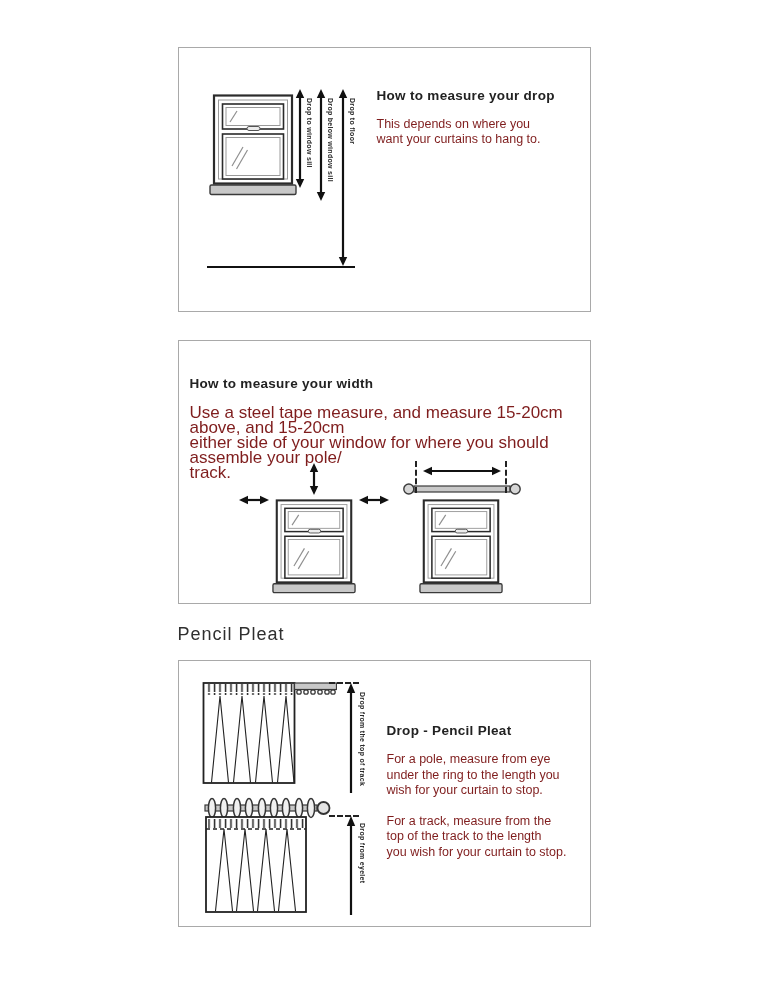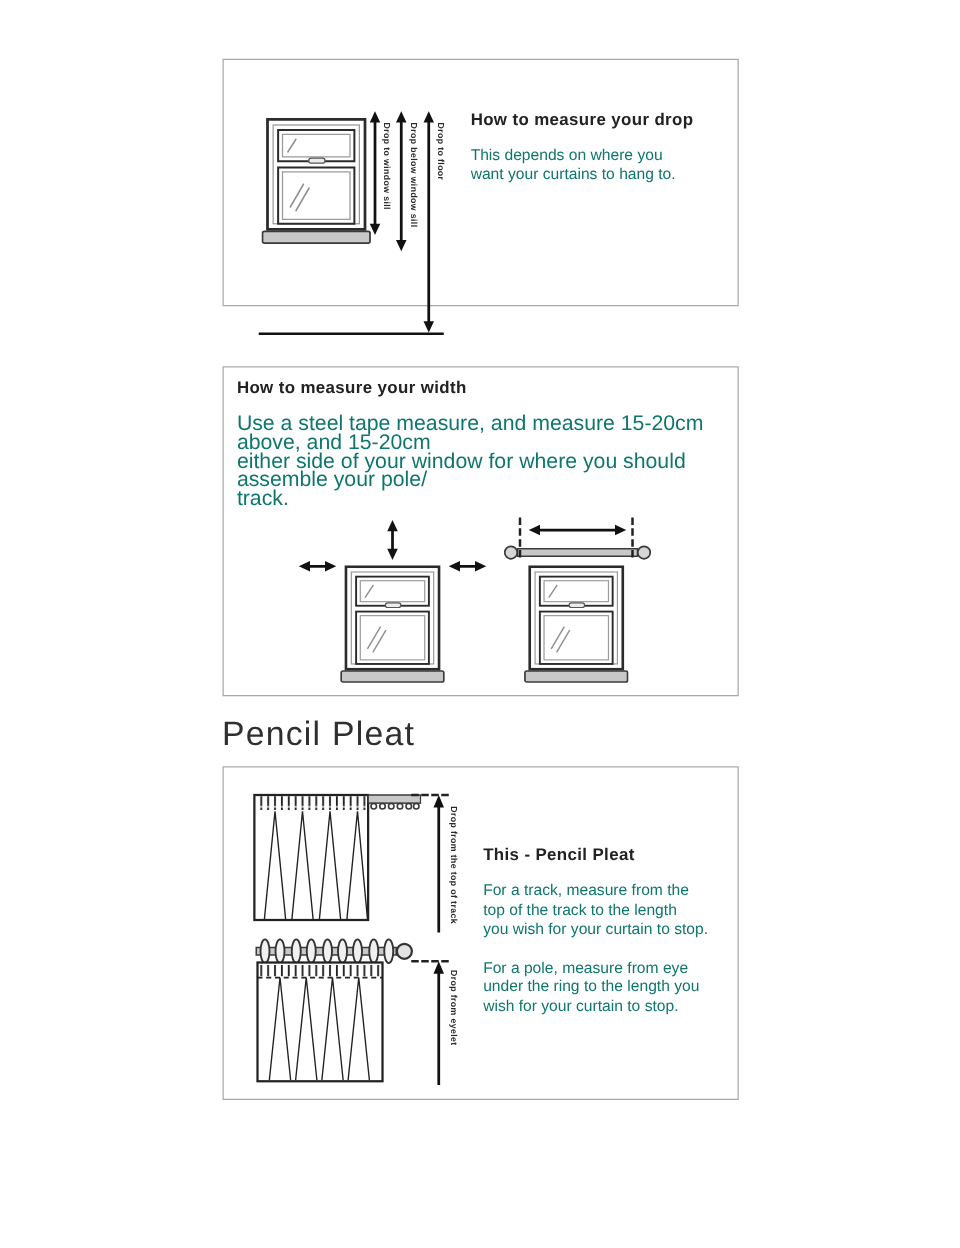--- a/index.html
+++ b/index.html
@@ -6,53 +6,53 @@
   body{
     width:768px;height:998px;background:#ffffff;
     font-family:"Liberation Sans",sans-serif;
     overflow:hidden;
   }
   .doc{width:413px;margin:0 auto;padding-top:47px;}
   .panel{
     position:relative;box-sizing:border-box;
     border:1px solid #a9a9a9;background:#fff;
   }
-  .panel-drop{height:198px;margin-bottom:48px;}
+  .panel-drop{height:265px;margin-bottom:28px;}
   .panel-width{height:264px;}
   .panel-pencil{height:267px;}
   h2.pleat-heading{
-    margin:14px 0 10px 0;font-size:27px;font-weight:400;
+    margin:14px 0 10px 0;font-size:18px;font-weight:400;
     color:#2f2f2f;letter-spacing:1px;line-height:32px;
   }
   h3.ptitle{
     margin:0 0 13px 0;font-size:13.5px;font-weight:700;
     color:#222;letter-spacing:.3px;line-height:16px;
   }
   p.body{
     margin:0 0 13px 0;font-size:12.5px;line-height:14.5px;
-    color:#0f766e;white-space:pre-line;
+    color:#7f1d1d;white-space:pre-line;
   }
   .panel-width p.body{font-size:17px;line-height:15px;}
   .panel-pencil p.body{line-height:15.5px;margin-bottom:15px;}
   .abs{position:absolute;}
   
   .vlabel{
     position:absolute;writing-mode:vertical-rl;
     font-size:7px;font-weight:700;color:#2a2a2a;
     letter-spacing:.3px;line-height:1;white-space:nowrap;
   }
   
   svg.arrow line{stroke:#111;stroke-width:2.2;}
   svg.arrow polygon{fill:#111;}
   .floor-line{position:absolute;background:#111;height:2px;}
   .dash-h{position:absolute;border-top:2px dashed #222;height:0;}
   .dash-v{position:absolute;border-left:2px dashed #222;width:0;}
   
   .p1-text{position:absolute;left:198px;top:40px;width:205px;}
-  .panel-width .flowtext{padding:8px 6px 0 11px;}
+  .panel-width .flowtext{padding:8px 6px 0 11px;margin-top:27px;}
   .p3-text{position:absolute;left:208px;top:62px;width:200px;}
 </style>
 </head>
 <body>
 
 <div class="doc">
 
   <section class="panel panel-drop">
 
     <svg class="abs" style="left:30px;top:46px;" width="88" height="102" viewBox="0 0 88 102" preserveAspectRatio="none">
@@ -231,23 +231,23 @@
     </svg>
 
     <div class="dash-h" style="left:150px;top:154px;width:30px;"></div>
     <svg class="abs arrow" style="left:165px;top:155px;" width="14" height="100">
       <polygon points="7,0 2.8,10 11.2,10"></polygon>
         <line x1="7" y1="9" x2="7" y2="99"></line>
     </svg>
     <div class="vlabel" style="left:180px;top:162px;">Drop from eyelet</div>
 
     <div class="p3-text">
-      <h3 class="ptitle">This - Pencil Pleat</h3>
+      <h3 class="ptitle">Drop - Pencil Pleat</h3>
+      <p class="body">For a pole, measure from eye
+under the ring to the length you
+wish for your curtain to stop.</p>
       <p class="body">For a track, measure from the
 top of the track to the length
 you wish for your curtain to stop.</p>
-      <p class="body">For a pole, measure from eye
-under the ring to the length you
-wish for your curtain to stop.</p>
     </div>
   </section>
 
 </div>
 
 </body></html>

